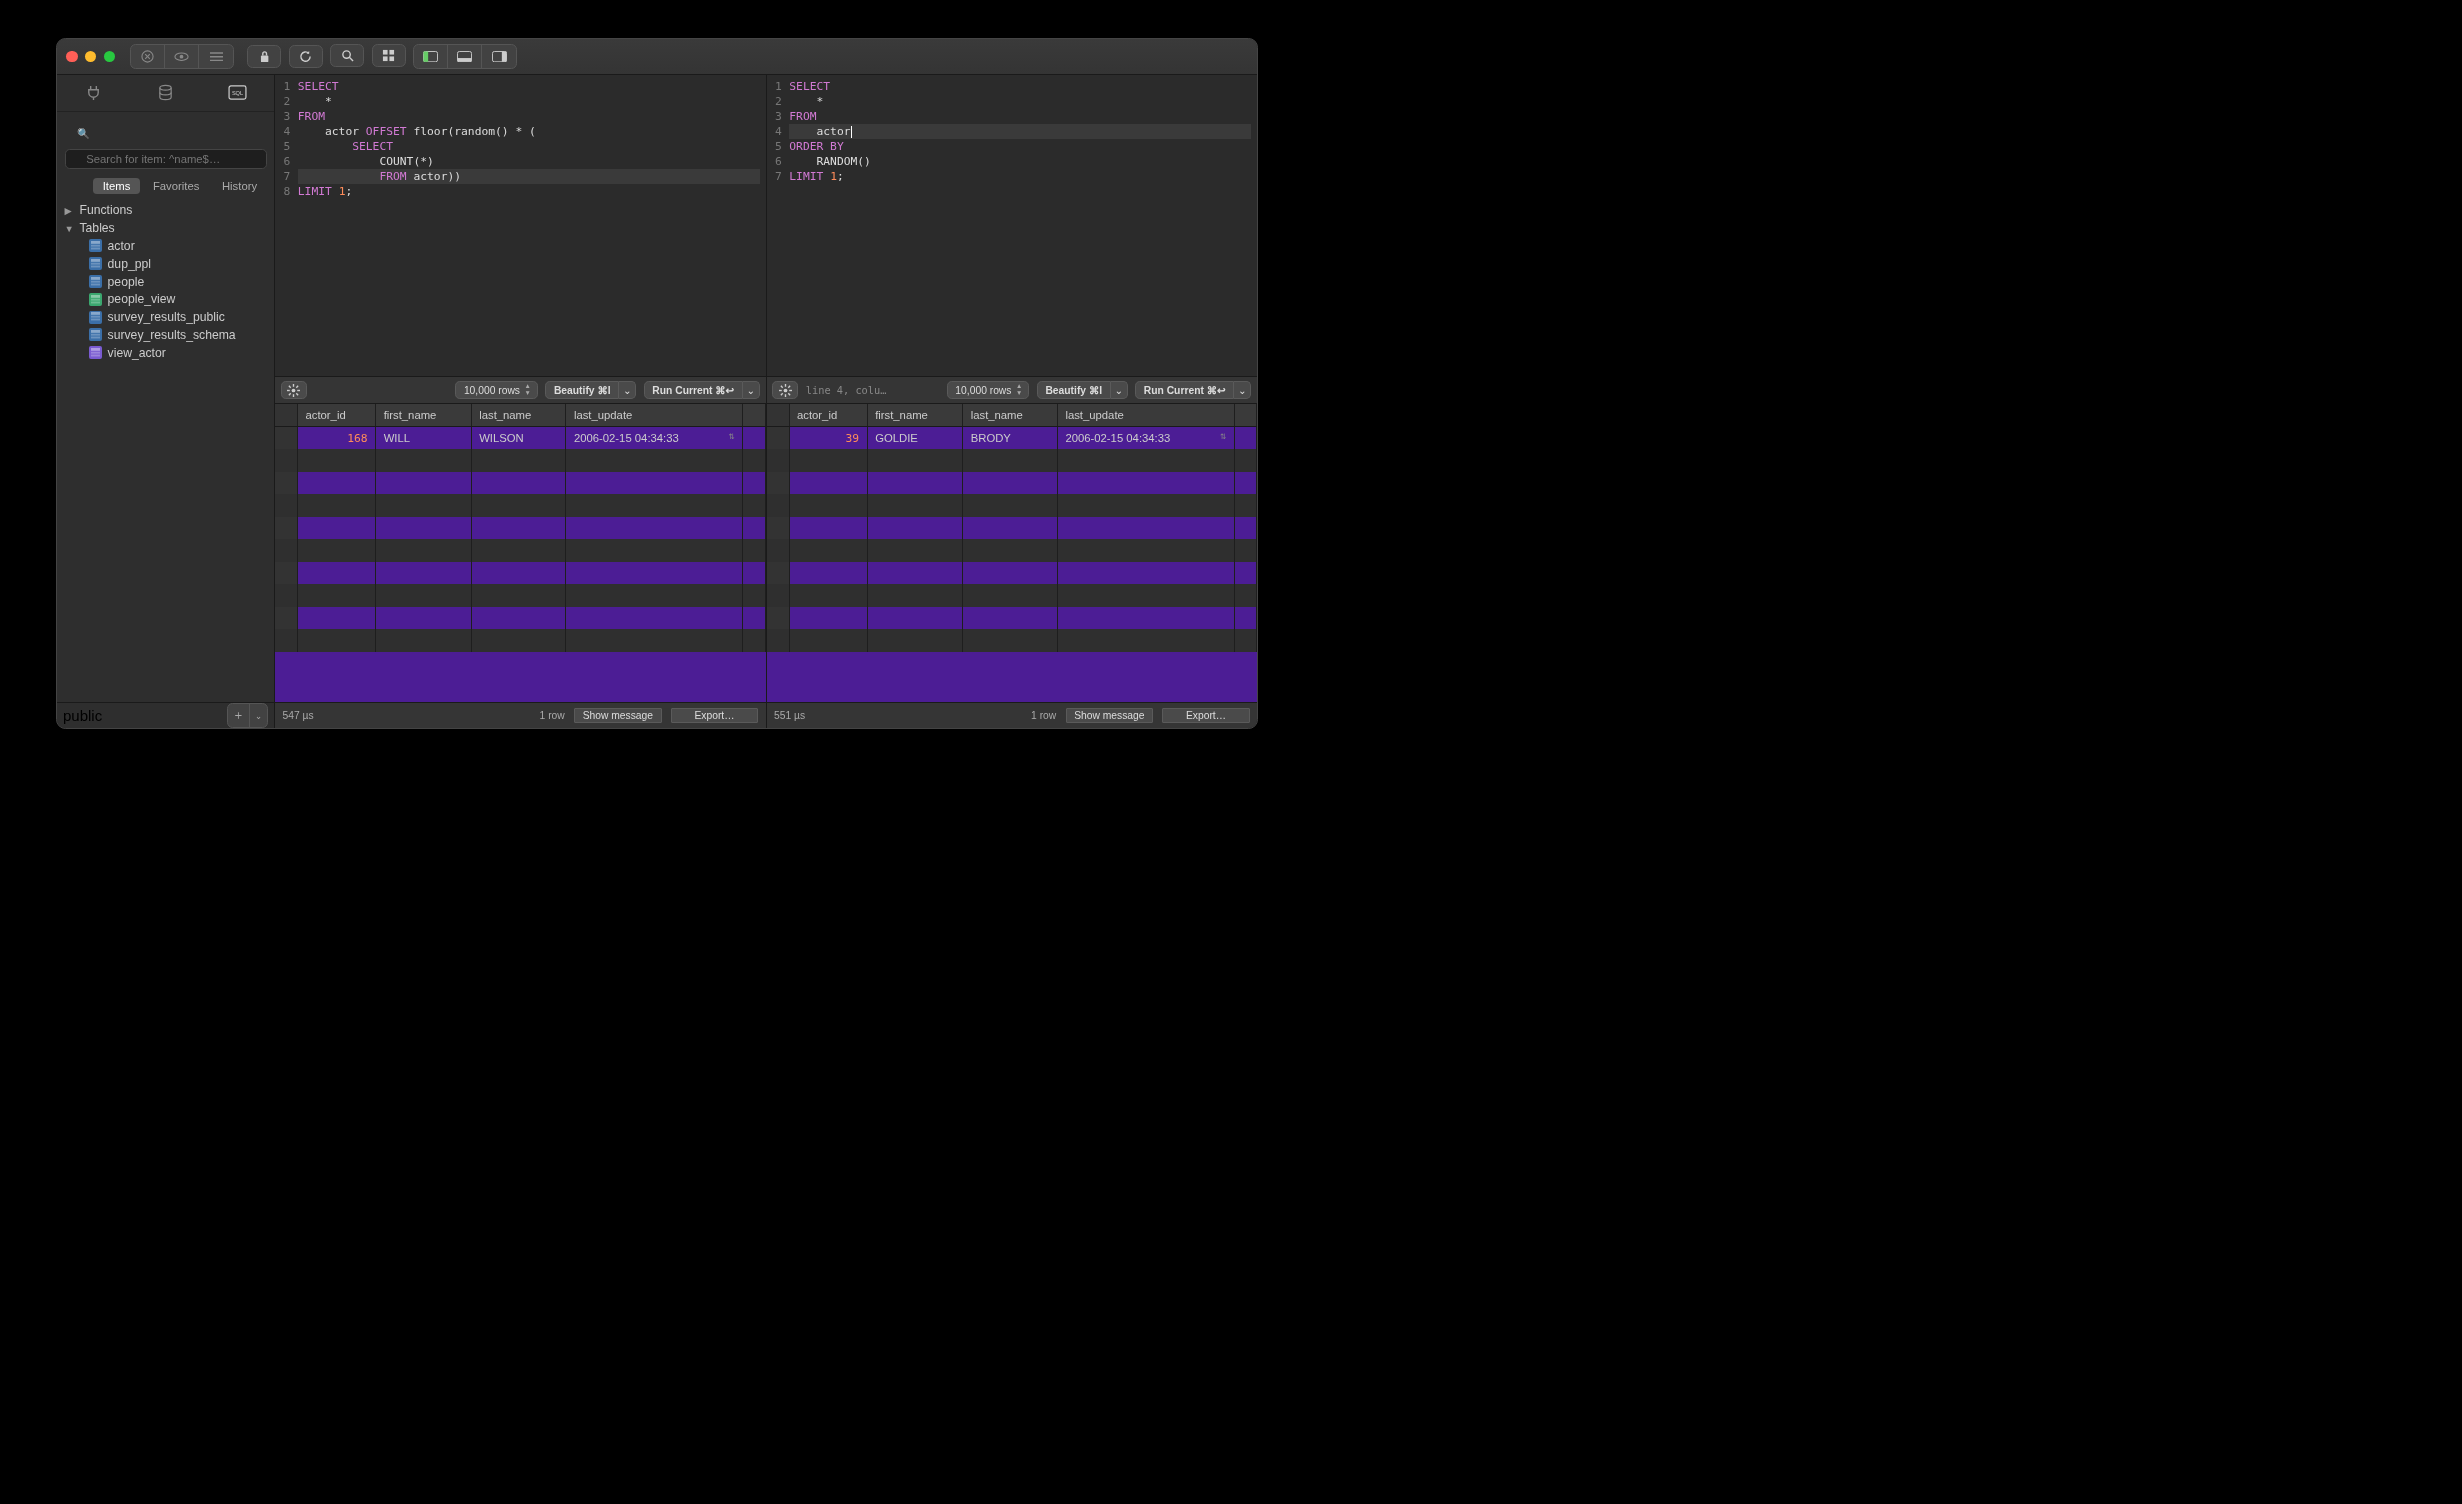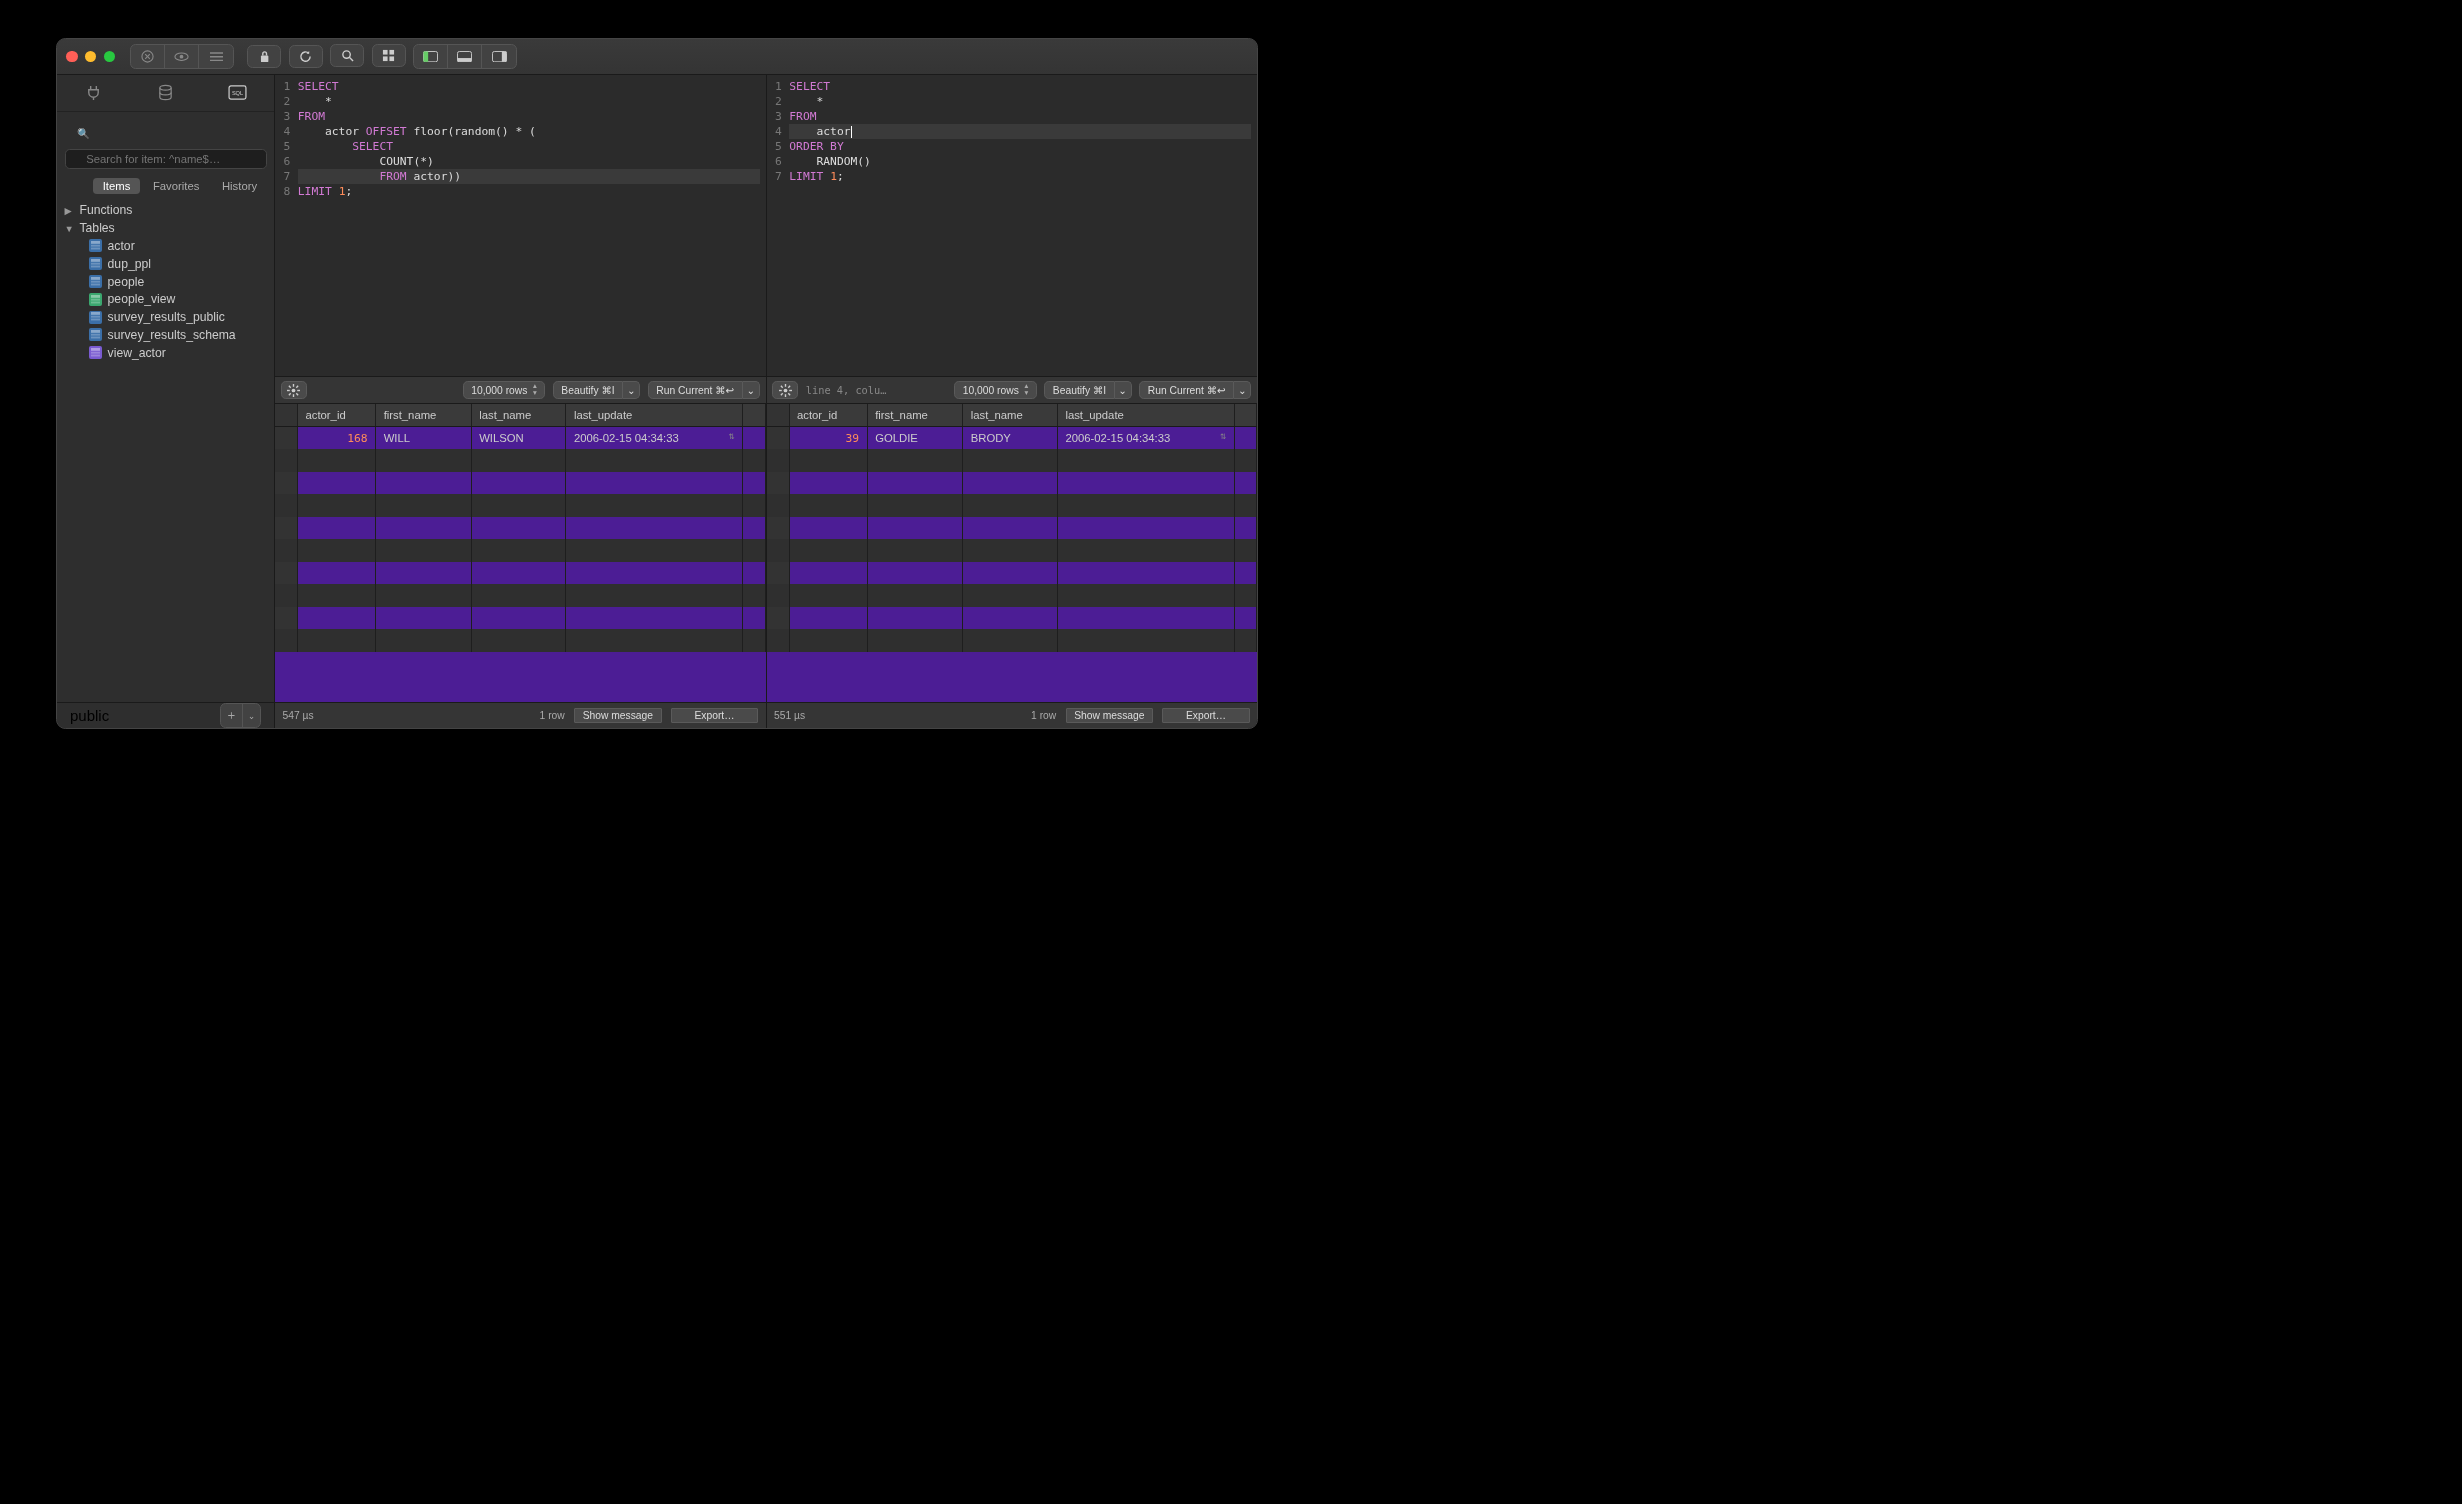--- a/index.html
+++ b/index.html
@@ -101,21 +101,21 @@
   .caret { display: inline-block; width: 0.9px; height: 12.2px; background: #fff; vertical-align: middle; }
 
   
   .actionbar {
     height: 28px; background: #353535; border-top: 0.9px solid #1a1a1a; border-bottom: 0.9px solid #1a1a1a;
     display: flex; align-items: center; padding: 0 5.6px; gap: 7.5px;
   }
   .ab-btn { background: #4a4a4a; border: 0.9px solid #5a5a5a; border-radius: 4.7px; color: #ddd; font-size: 10.3px; padding: 1.9px 7.5px; display: flex; align-items: center; gap: 3.8px; }
   .ab-btn.icon-only { padding: 1.9px 5.6px; }
   .ab-split { display: flex; }
-  .ab-split .ab-btn:first-child { border-top-right-radius: 0; border-bottom-right-radius: 0; }
+  .ab-split .ab-btn:first-child { border-top-right-radius: 0; border-bottom-right-radius: 0; font-weight: bold; }
   .ab-split .ab-btn:last-child { border-top-left-radius: 0; border-bottom-left-radius: 0; border-left: 0; padding: 1.9px 3.8px; }
   .ab-status { color: #888; font-size: 10.3px; font-family: Menlo, monospace; max-width: 85px; overflow: hidden; text-overflow: ellipsis; white-space: nowrap; }
   .ab-spacer { flex: 1; }
   .stepper { font-size: 7.5px; line-height: 6.6px; color: #aaa; display: flex; flex-direction: column; margin-left: 1.9px; }
 
   
   .results { flex: 1; overflow: auto; background: #4c1d95; font-size: 11.3px; color: #ccc; font-family: -apple-system, sans-serif; }
   .results table { border-collapse: collapse; width: 100%; }
   .results th, .results td { border-right: 0.9px solid #1e1e1e; padding: 3.8px 7.5px; text-align: left; height: 22.5px; }
   .results th { background: #3a3a3a; border-bottom: 0.9px solid #1a1a1a; font-weight: 400; color: #ccc; position: sticky; top: 0; }
@@ -126,21 +126,21 @@
 
   
   .footer {
     height: 26px; background: #353535; border-top: 0.9px solid #1a1a1a;
     display: flex; align-items: center; padding: 0 7.5px; gap: 9.4px; font-size: 10.3px; color: #aaa;
   }
   .footer .chip { background: #4a4a4a; border: 0.9px solid #5a5a5a; border-radius: 1px; padding: 0.9px 7.5px; color: #ddd; }
   .footer-spacer { flex: 1; }
 
   .sidebar-footer {
-    height: 26px; border-top: 0.9px solid #1a1a1a; display: flex; align-items: center; padding: 0 13px; gap: 5.6px;
+    height: 26px; border-top: 0.9px solid #1a1a1a; display: flex; align-items: center; padding: 0 6px; gap: 5.6px;
   }
 
   svg { display: block; }
 </style>
 </head>
 <body>
 
 <div class="window">
 
   <div class="titlebar">

